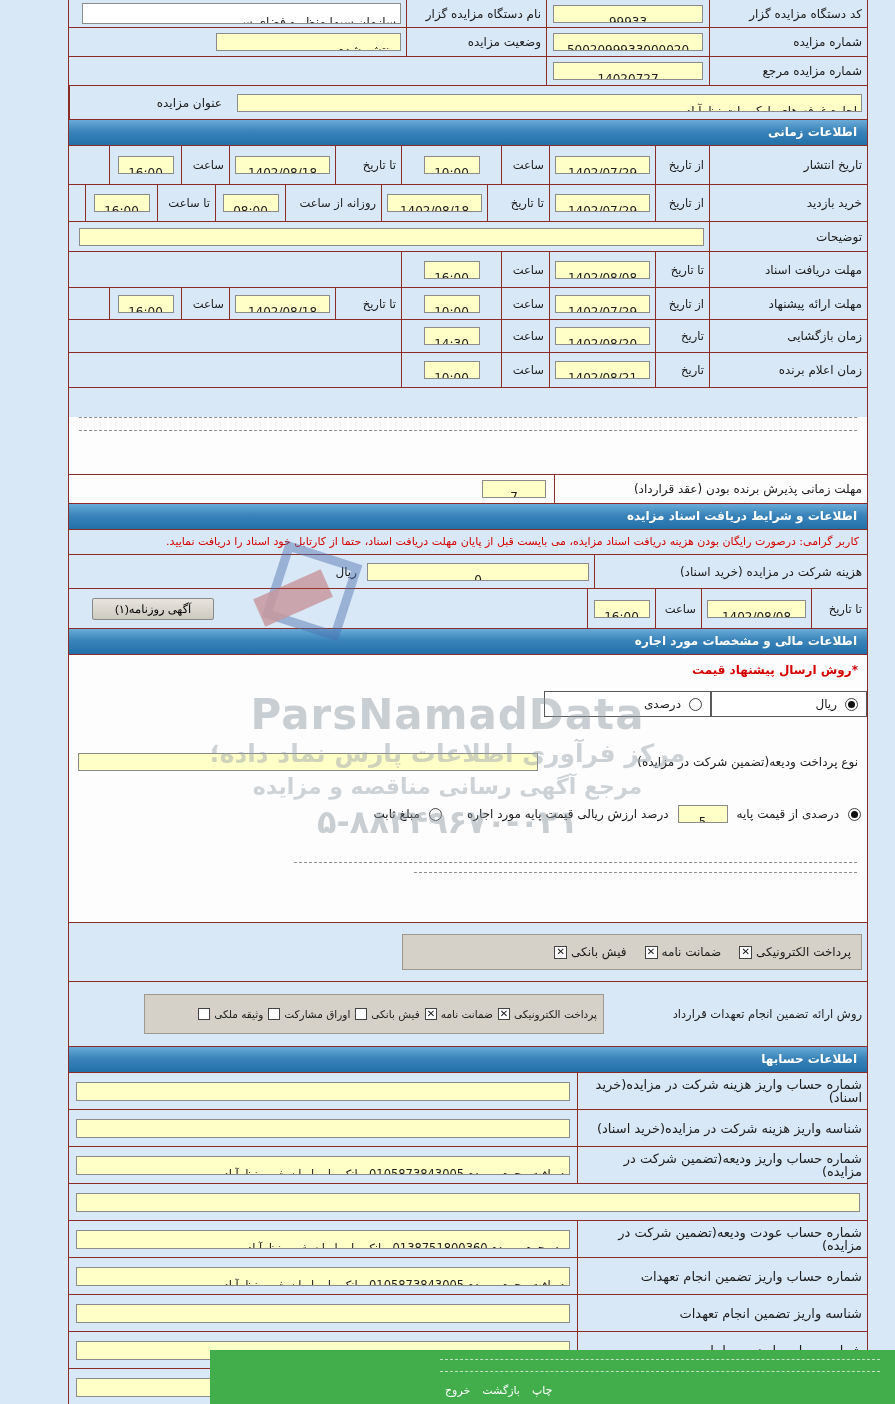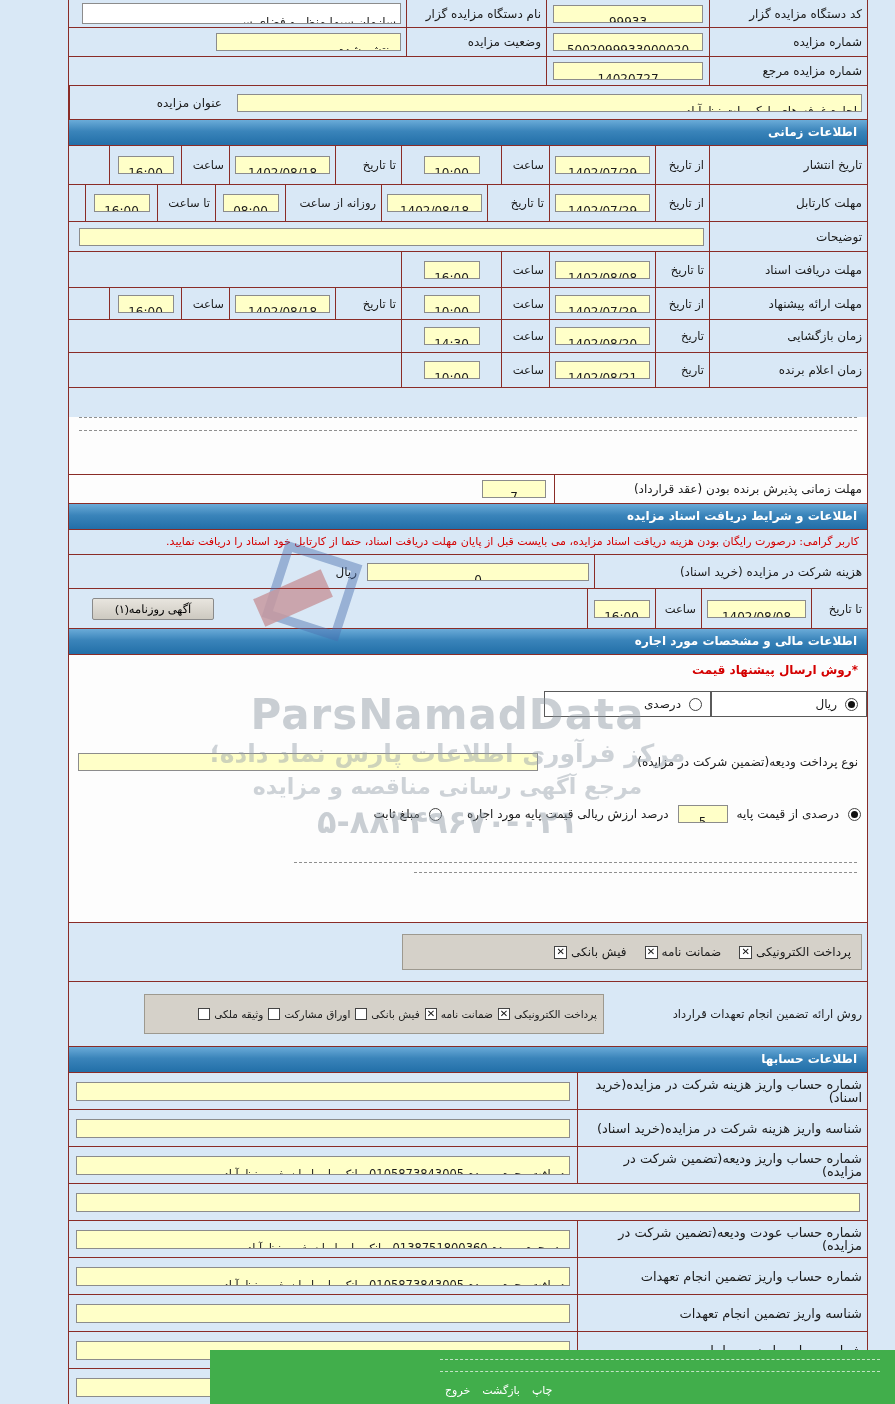--- a/index.html
+++ b/index.html
@@ -145,21 +145,21 @@
         <div class="inp date">1402/08/18</div>
       </div>
     <div class="cell sub" style="width:48px">ساعت</div>
     <div class="cell c" style="width:72px">
         <div class="inp time">16:00</div>
       </div>
     <div class="cell grow nb"></div>
   </div>
 
   <div class="row" style="height:37px">
-    <div class="cell lab" style="width:158px">مهلت کارتابل</div>
+    <div class="cell lab" style="width:158px">خرید بازدید</div>
     <div class="cell sub" style="width:54px">از تاریخ</div>
     <div class="cell c" style="width:106px">
         <div class="inp date">1402/07/29</div>
       </div>
     <div class="cell sub" style="width:62px">تا تاریخ</div>
     <div class="cell c" style="width:106px">
         <div class="inp date">1402/08/18</div>
       </div>
     <div class="cell sub" style="width:96px">روزانه از ساعت</div>
     <div class="cell c" style="width:70px">

